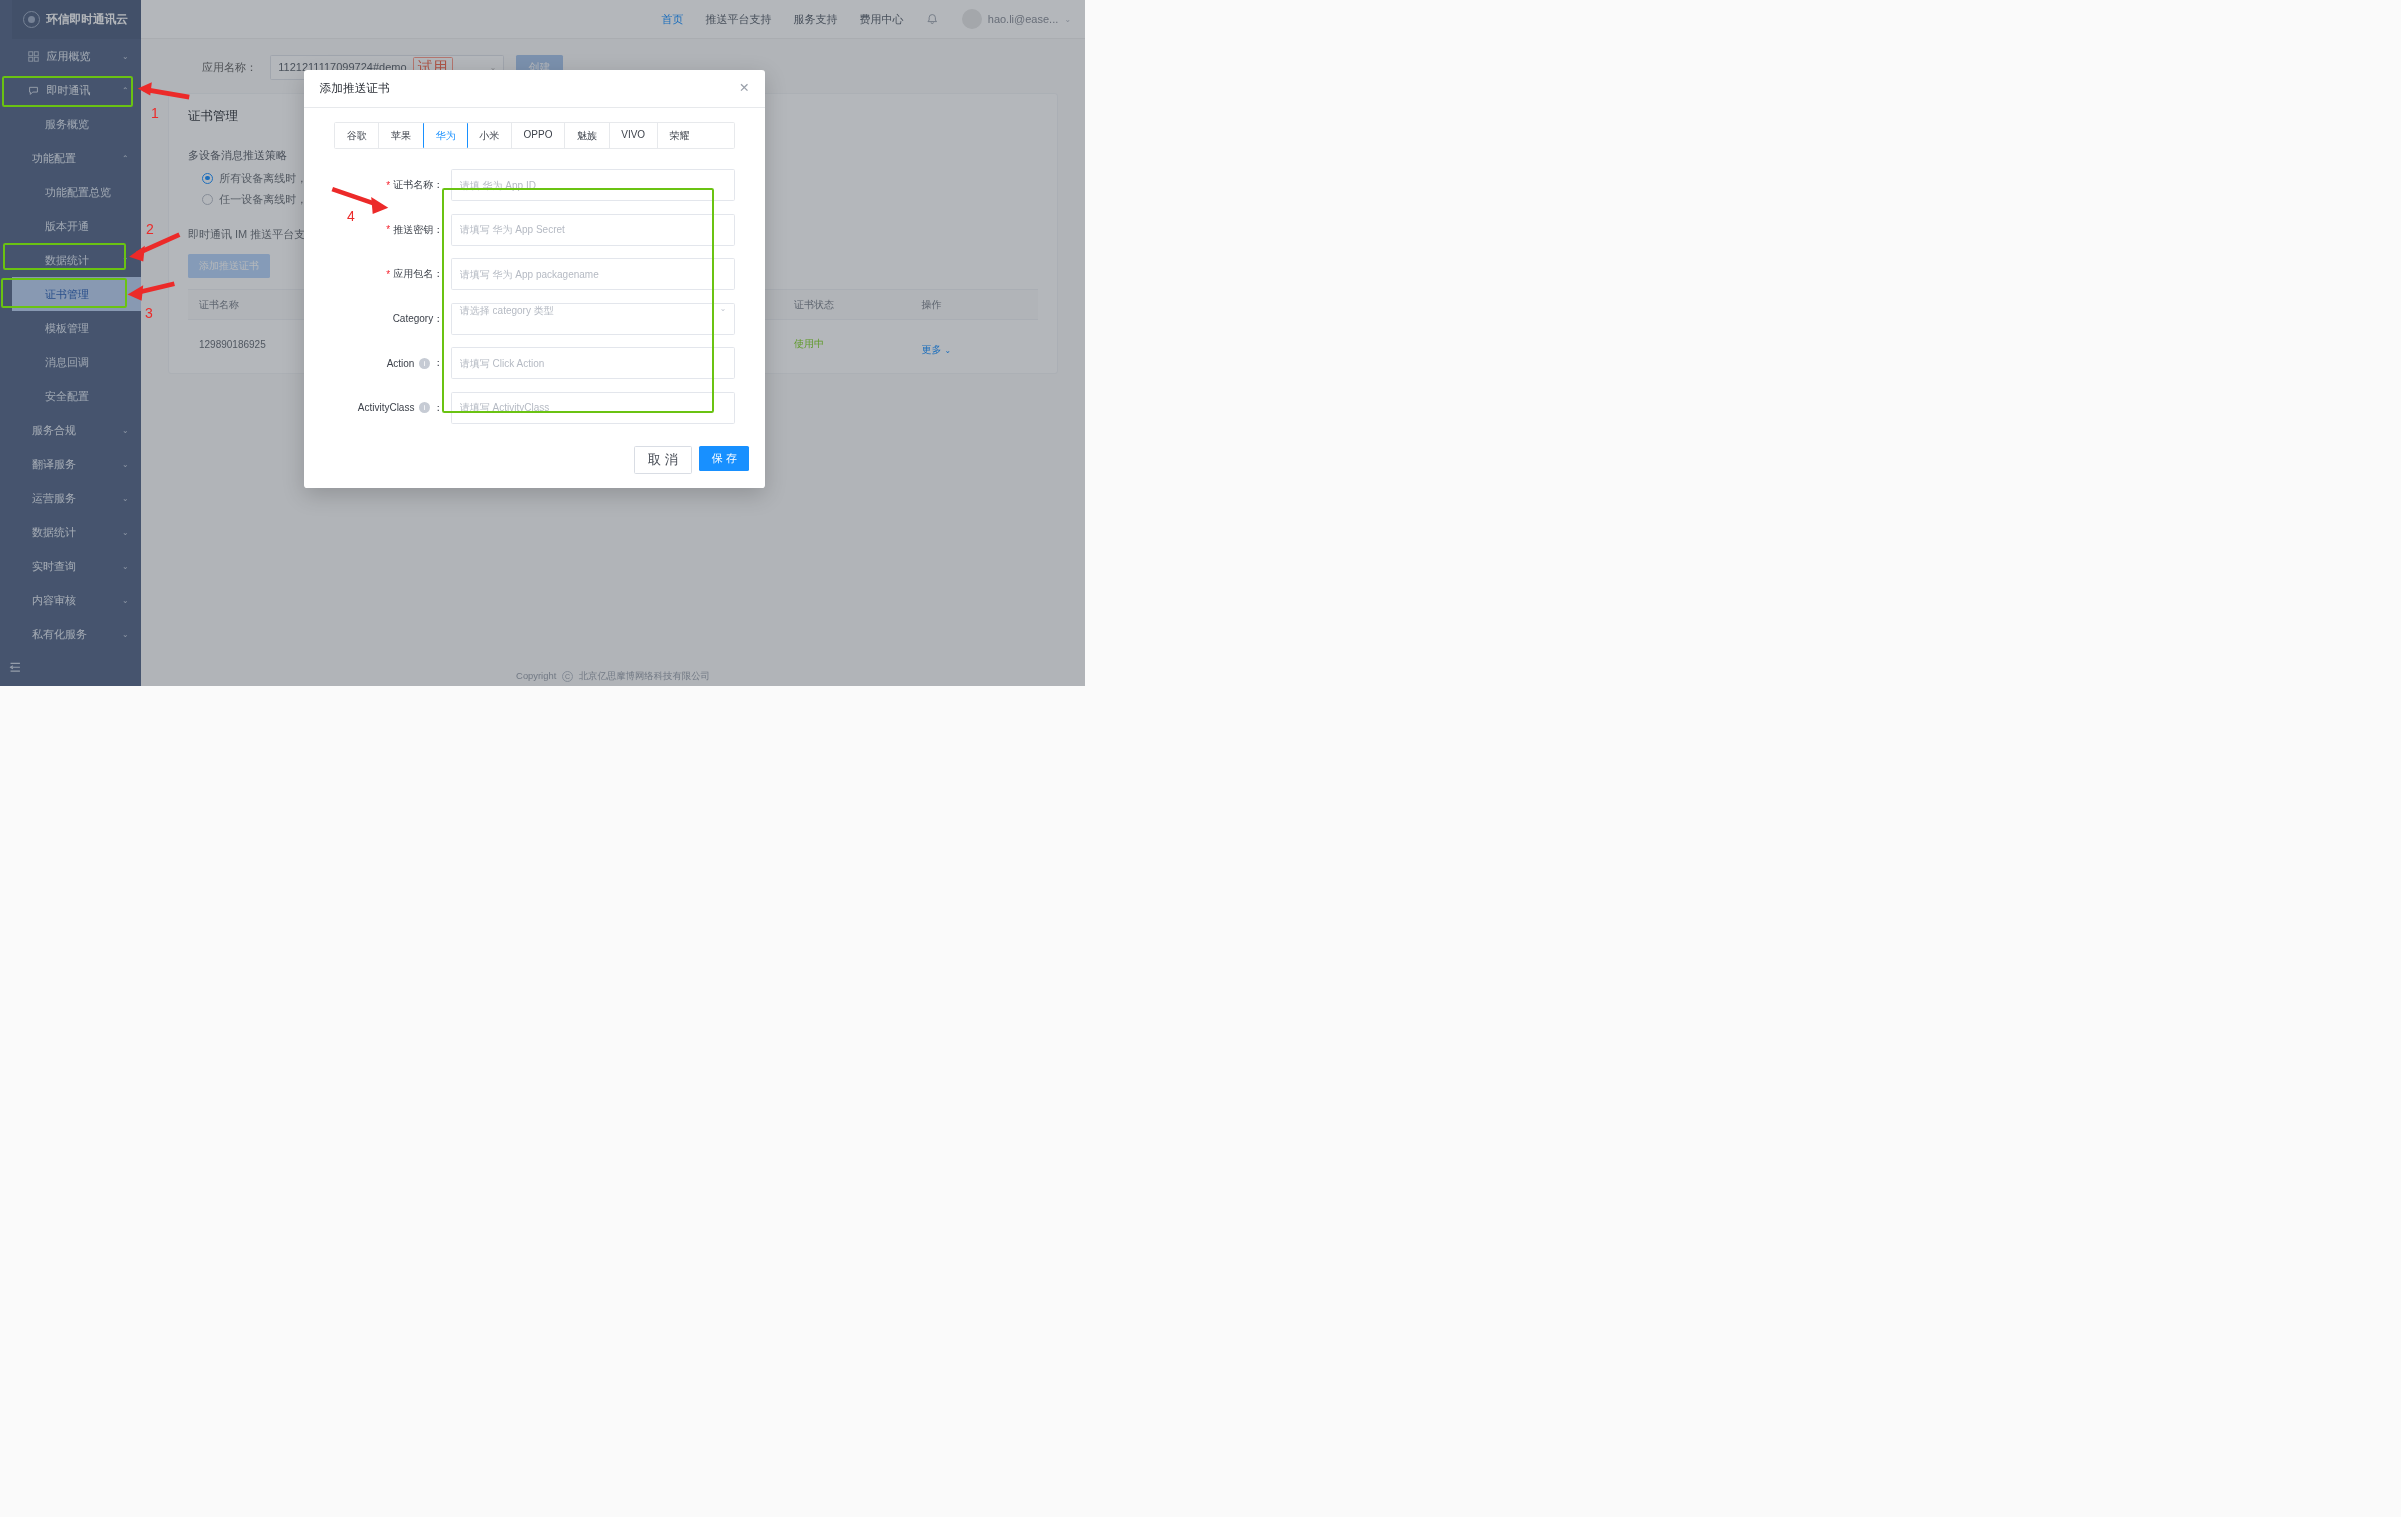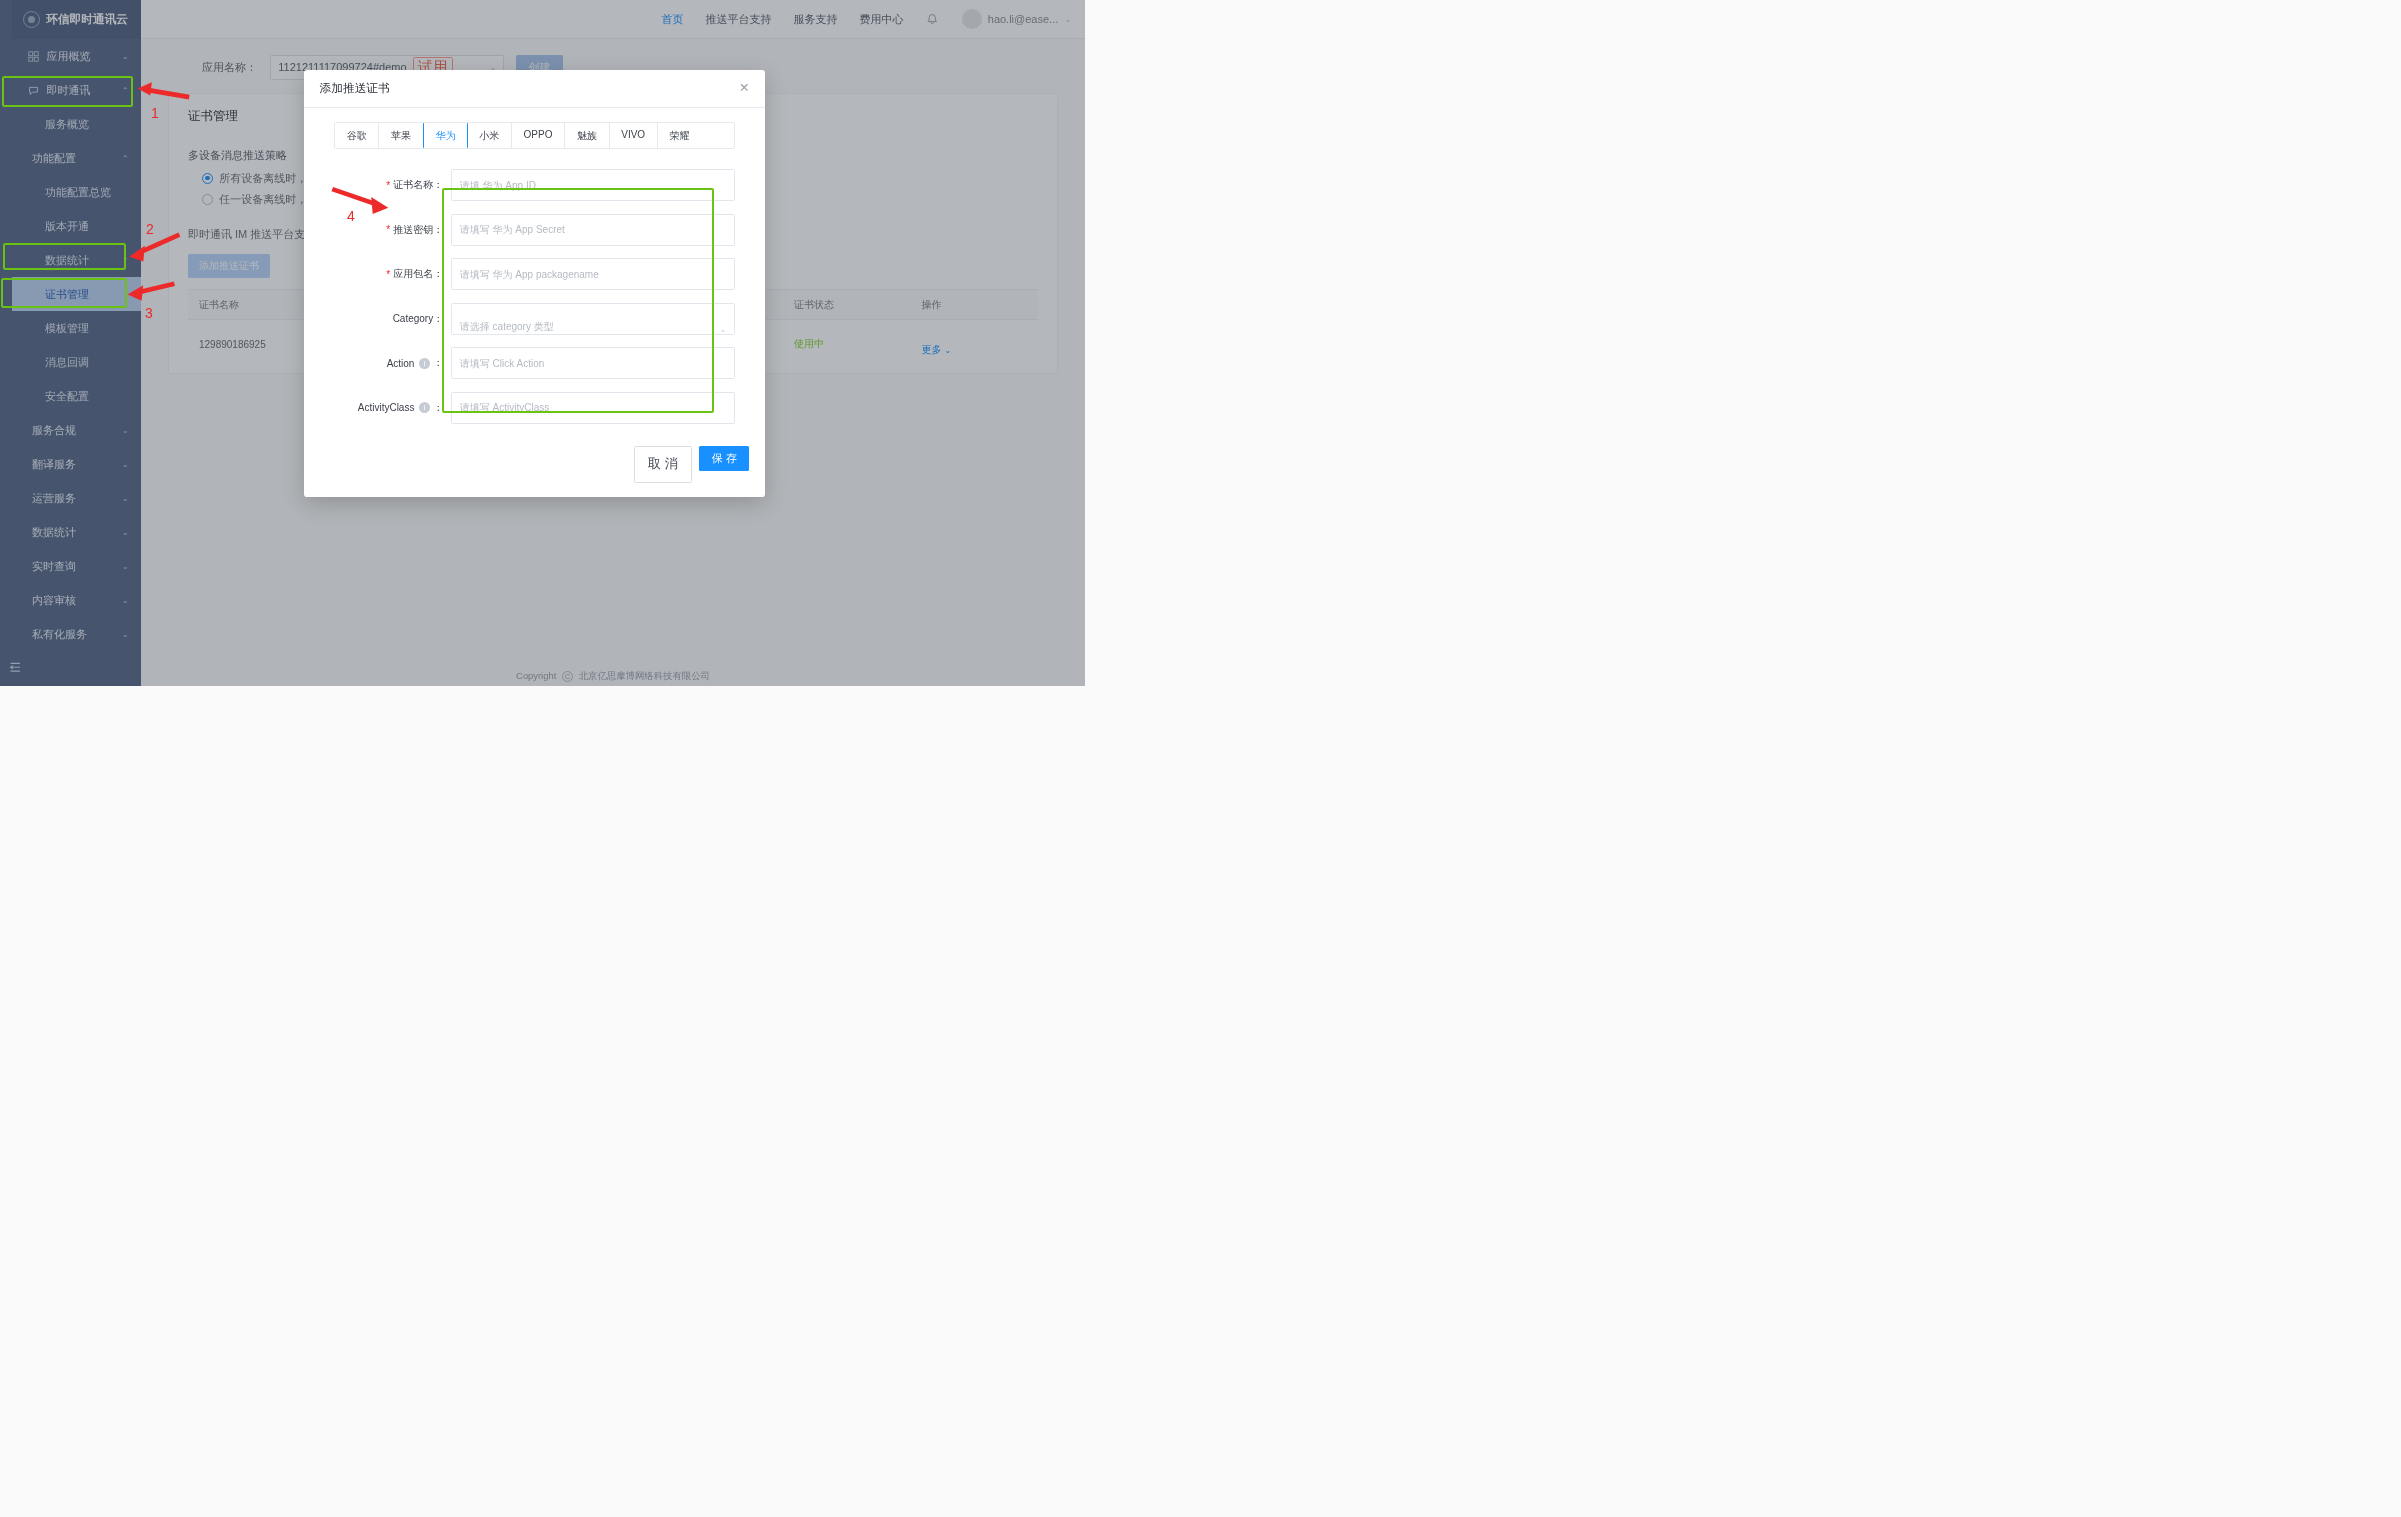--- a/index.html
+++ b/index.html
@@ -182,25 +182,25 @@
   .form-label { width: 117px; text-align:right; padding-right:7.8px; color:#3d424b; font-size:10px; display:flex; justify-content:flex-end; align-items:center; gap:3.1px;}
   .form-label .req { color:#f5222d; }
   .form-label .info {
     width:11px; height:11px; border-radius:50%; background:#c6cbd4; color:#fff; font-size:7.8px; display:inline-flex; align-items:center; justify-content:center; margin-left:1.6px;
   }
   .input, .select {
     flex:1; height:32px; border:0.8px solid #e3e6ec; border-radius:1.6px;
     padding: 0 7.8px; font-size:10px; color:#333; background:#fff;
   }
   .input::placeholder { color:#b5bac3; }
-  .select { display:flex; align-items:flex-end; justify-content:space-between; color:#b5bac3;}
+  .select { display:flex; align-items:flex-start; justify-content:space-between; color:#b5bac3;}
   .select .sel-caret{ color:#c3c8d1; font-size:7.8px;}
   .modal-foot { display:flex; justify-content:flex-end; gap:7.8px; padding: 4.7px 15.6px 0 15.6px;}
   .btn-outline {
-    height:37px; padding:0 12.5px; border:0.8px solid #d9dde4; background:#fff; color:#4a4f58; border-radius:1.6px; cursor:pointer;
+    height:28px; padding:0 12.5px; border:0.8px solid #d9dde4; background:#fff; color:#4a4f58; border-radius:1.6px; cursor:pointer;
   }
 
   
   .annot-box {
     position:absolute; border:2px solid var(--annot-green); border-radius:2.3px; pointer-events:none; z-index:50;
   }
   .annot-num {
     position:absolute; color: var(--annot-red); font-size:14px; font-weight:400; z-index:55; pointer-events:none;
   }
   .arrow {

